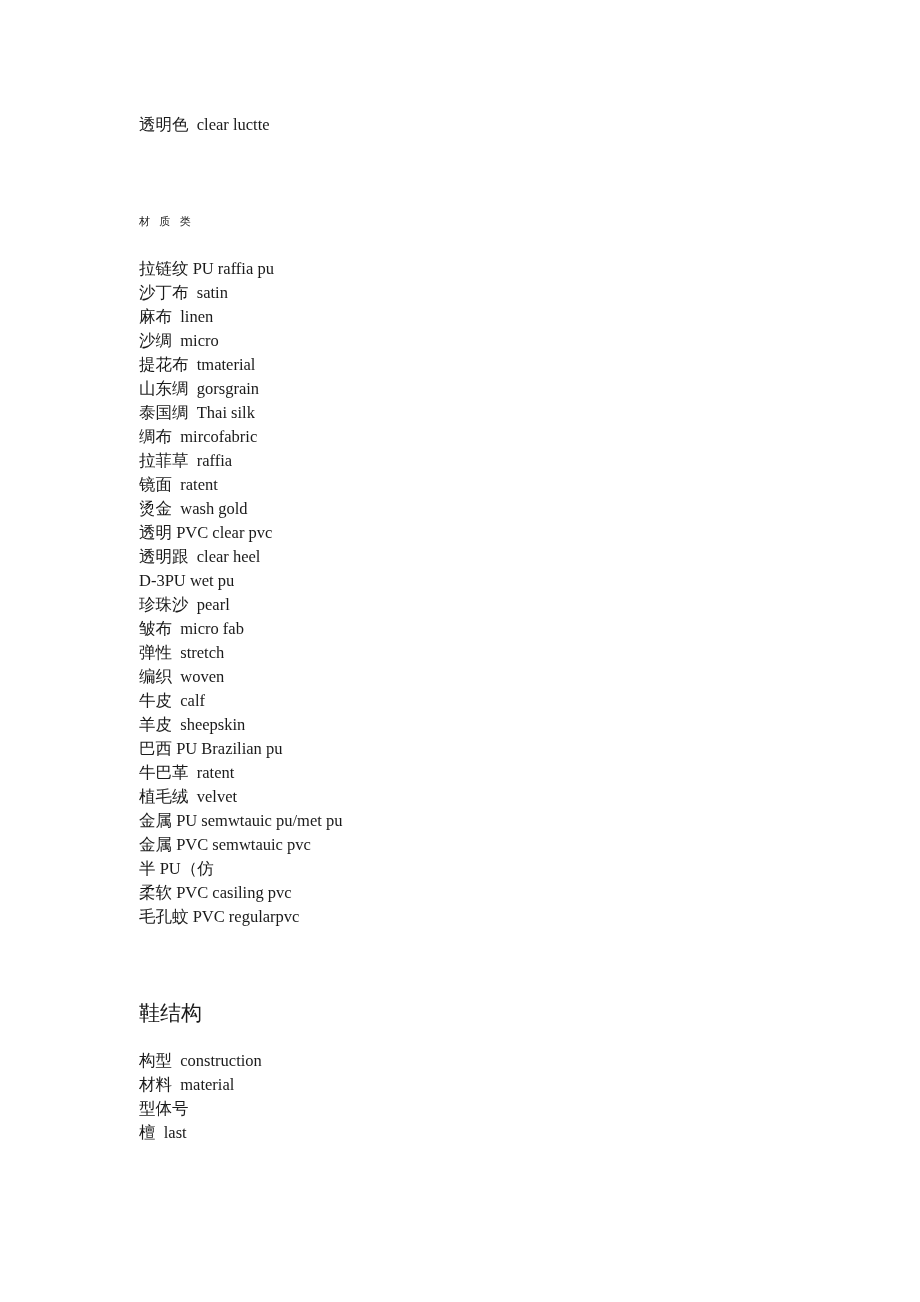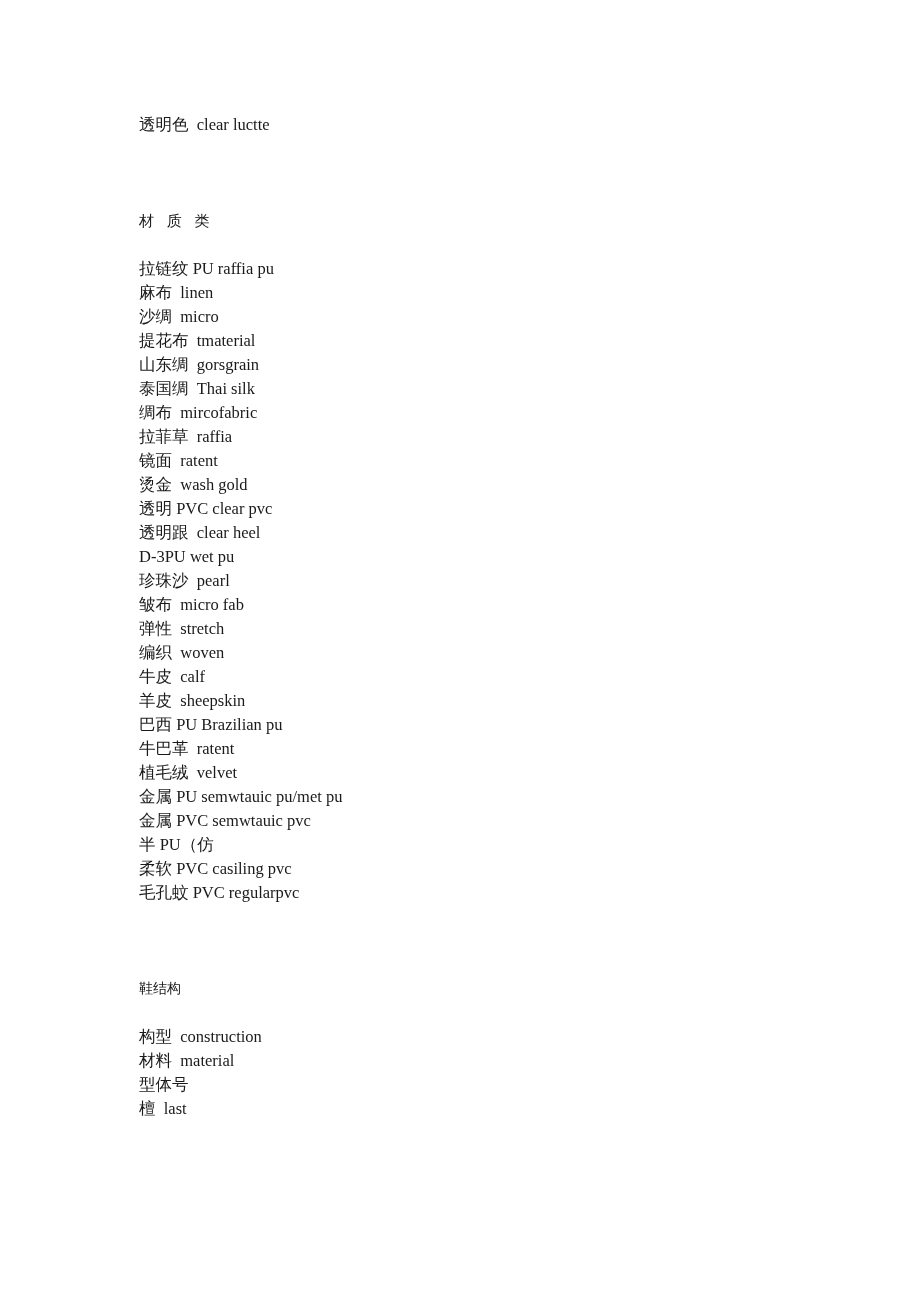--- a/index.html
+++ b/index.html
@@ -33,29 +33,29 @@
   
   .line {
     font-size: 16.5px;
     line-height: 24px;
     height: 24px;
     white-space: pre;
     color: #1a1a1a;
   }
   
   .heading-spaced {
-    font-size: 15px;
+    font-size: 11px;
     line-height: 24px;
     height: 24px;
     white-space: pre;
     letter-spacing: 0.30em;
     color: #1a1a1a;
   }
   .heading-plain {
-    font-size: 14px;
+    font-size: 21px;
     line-height: 24px;
     height: 24px;
     white-space: pre;
     color: #1a1a1a;
   }
   .spacer-sm { height: 24px; }
   .spacer-lg { height: 72px; }
 </style>
 </head>
 <body>
@@ -65,20 +65,21 @@
 
     <div class="line">透明色  clear luctte</div>
 
     <div class="spacer-lg"></div>
 
     <div class="heading-spaced">材 质 类</div>
 
     <div class="spacer-sm"></div>
 
     <div class="line">拉链纹 PU raffia pu</div>
+    <div class="line">沙丁布  satin</div>
     <div class="line">麻布  linen</div>
     <div class="line">沙绸  micro</div>
     <div class="line">提花布  tmaterial</div>
     <div class="line">山东绸  gorsgrain</div>
     <div class="line">泰国绸  Thai silk</div>
     <div class="line">绸布  mircofabric</div>
     <div class="line">拉菲草  raffia</div>
     <div class="line">镜面  ratent</div>
     <div class="line">烫金  wash gold</div>
     <div class="line">透明 PVC clear pvc</div>

